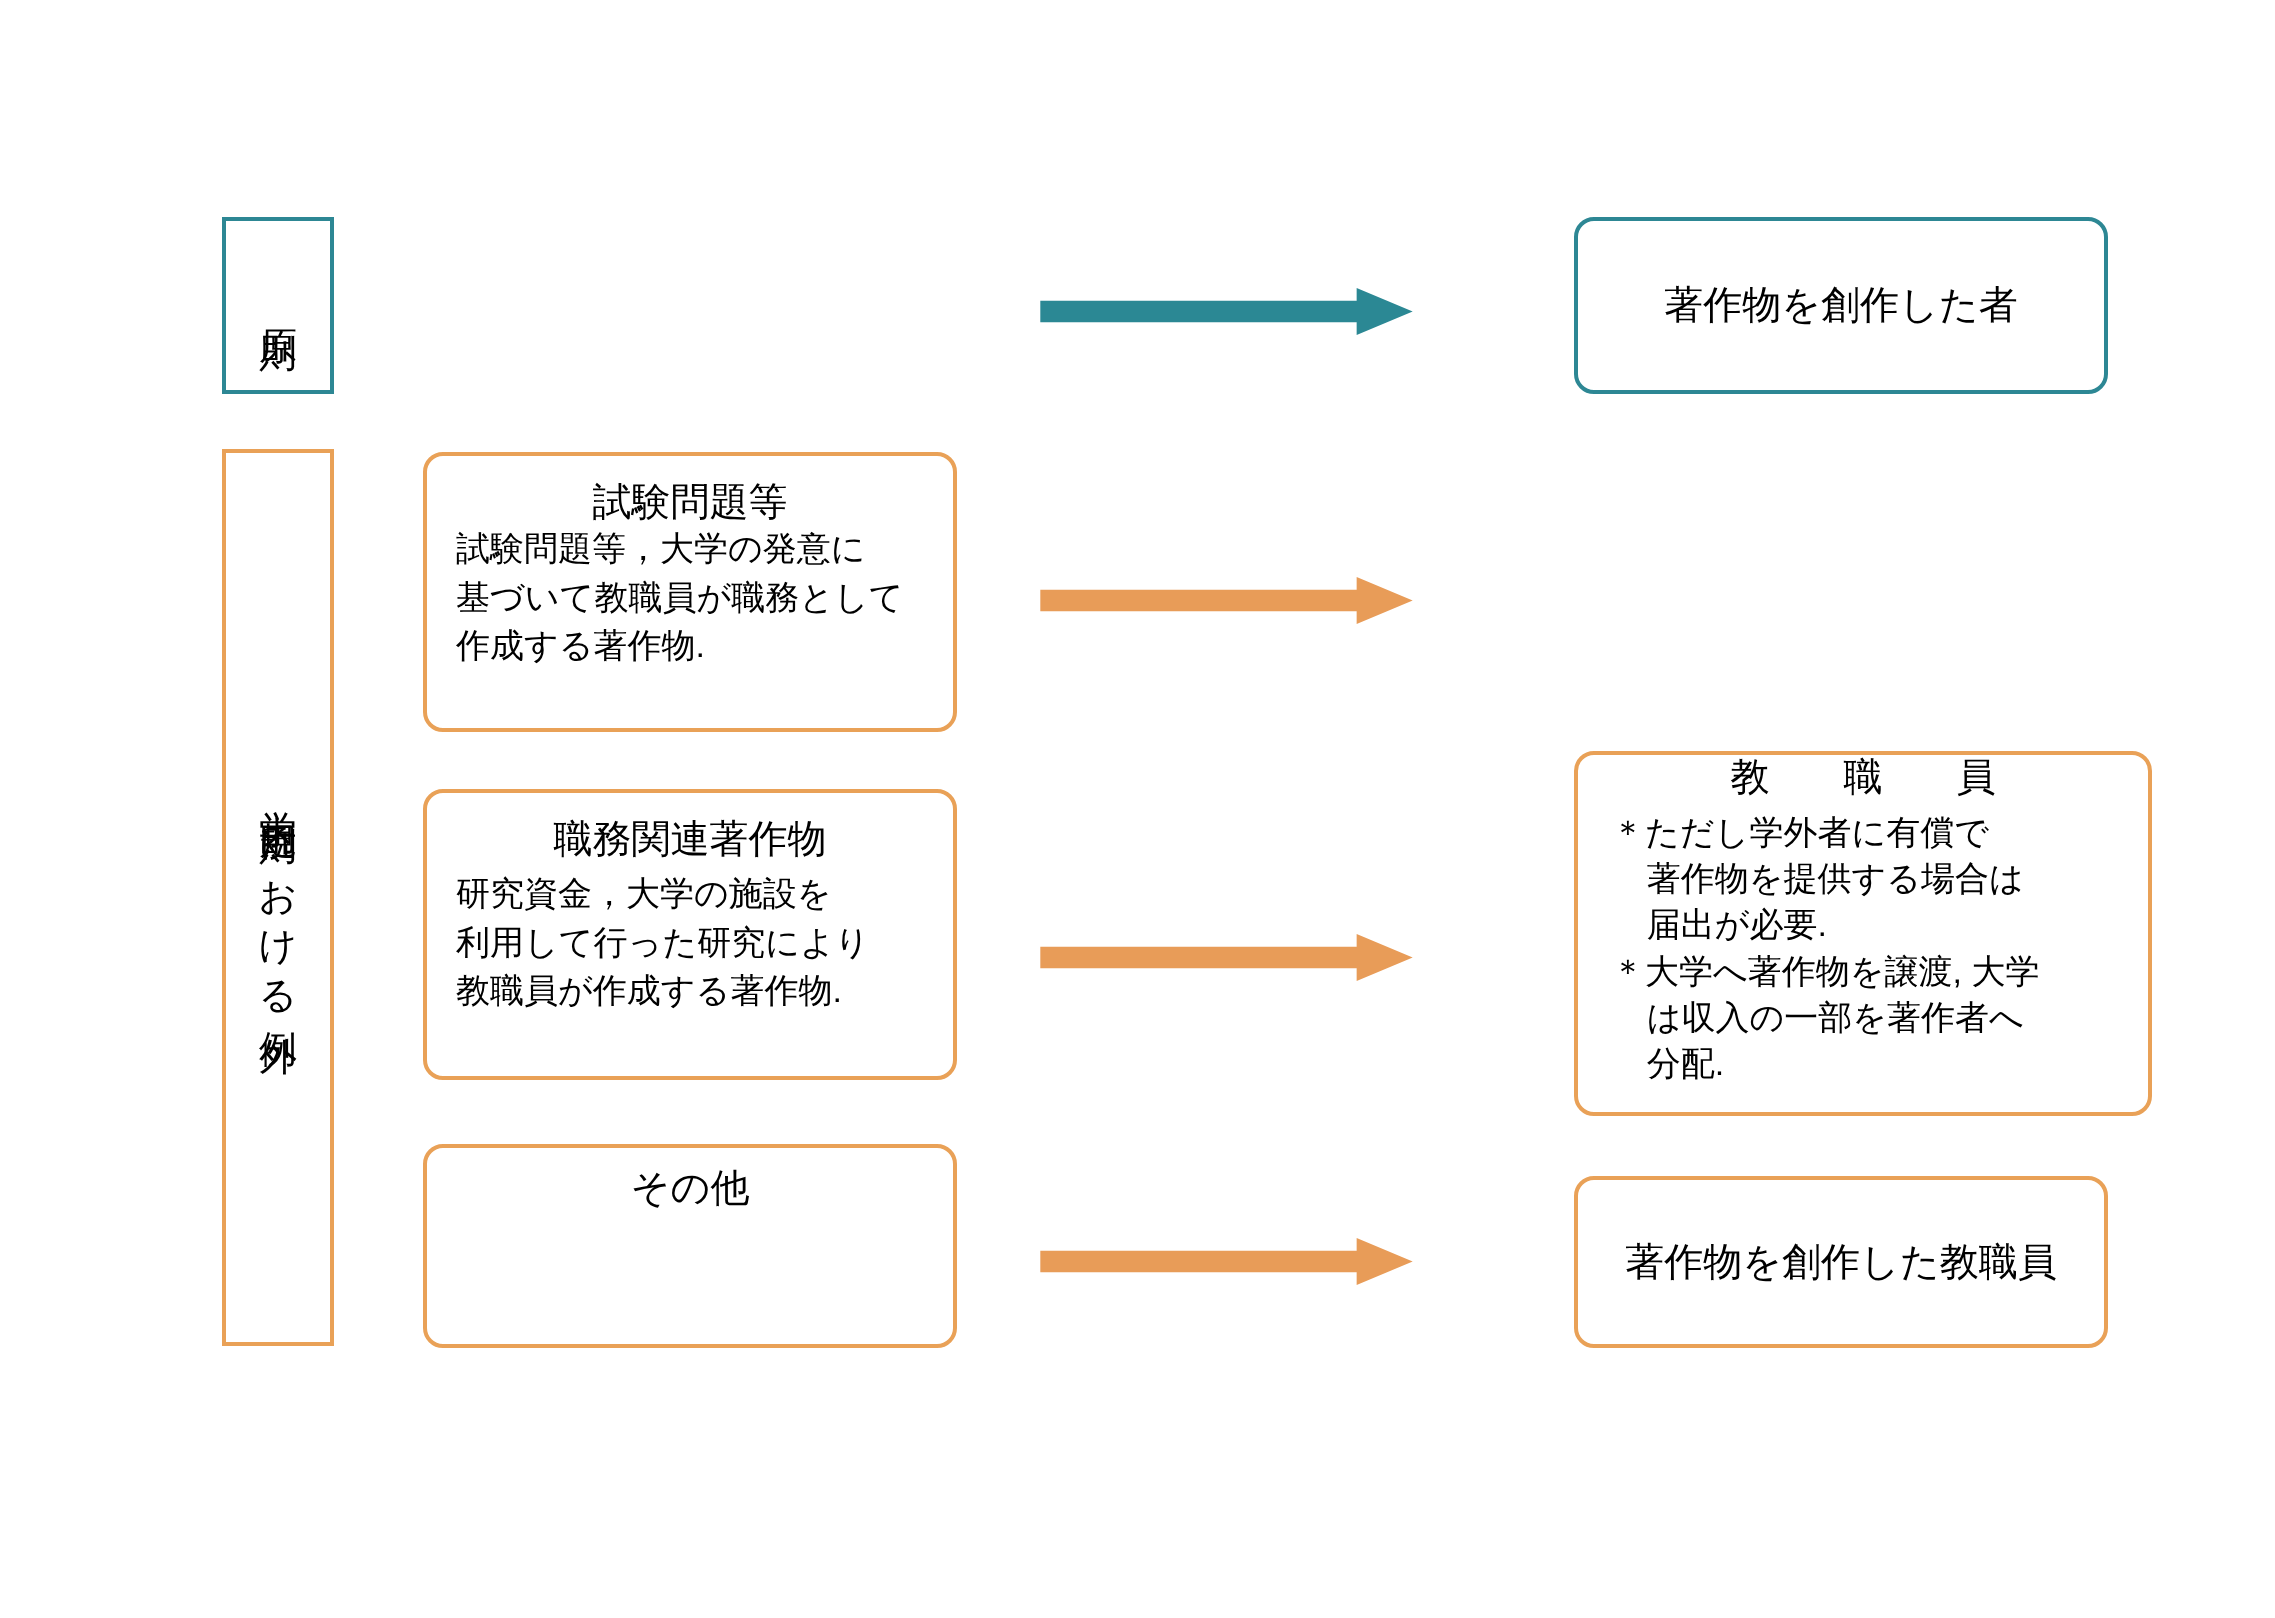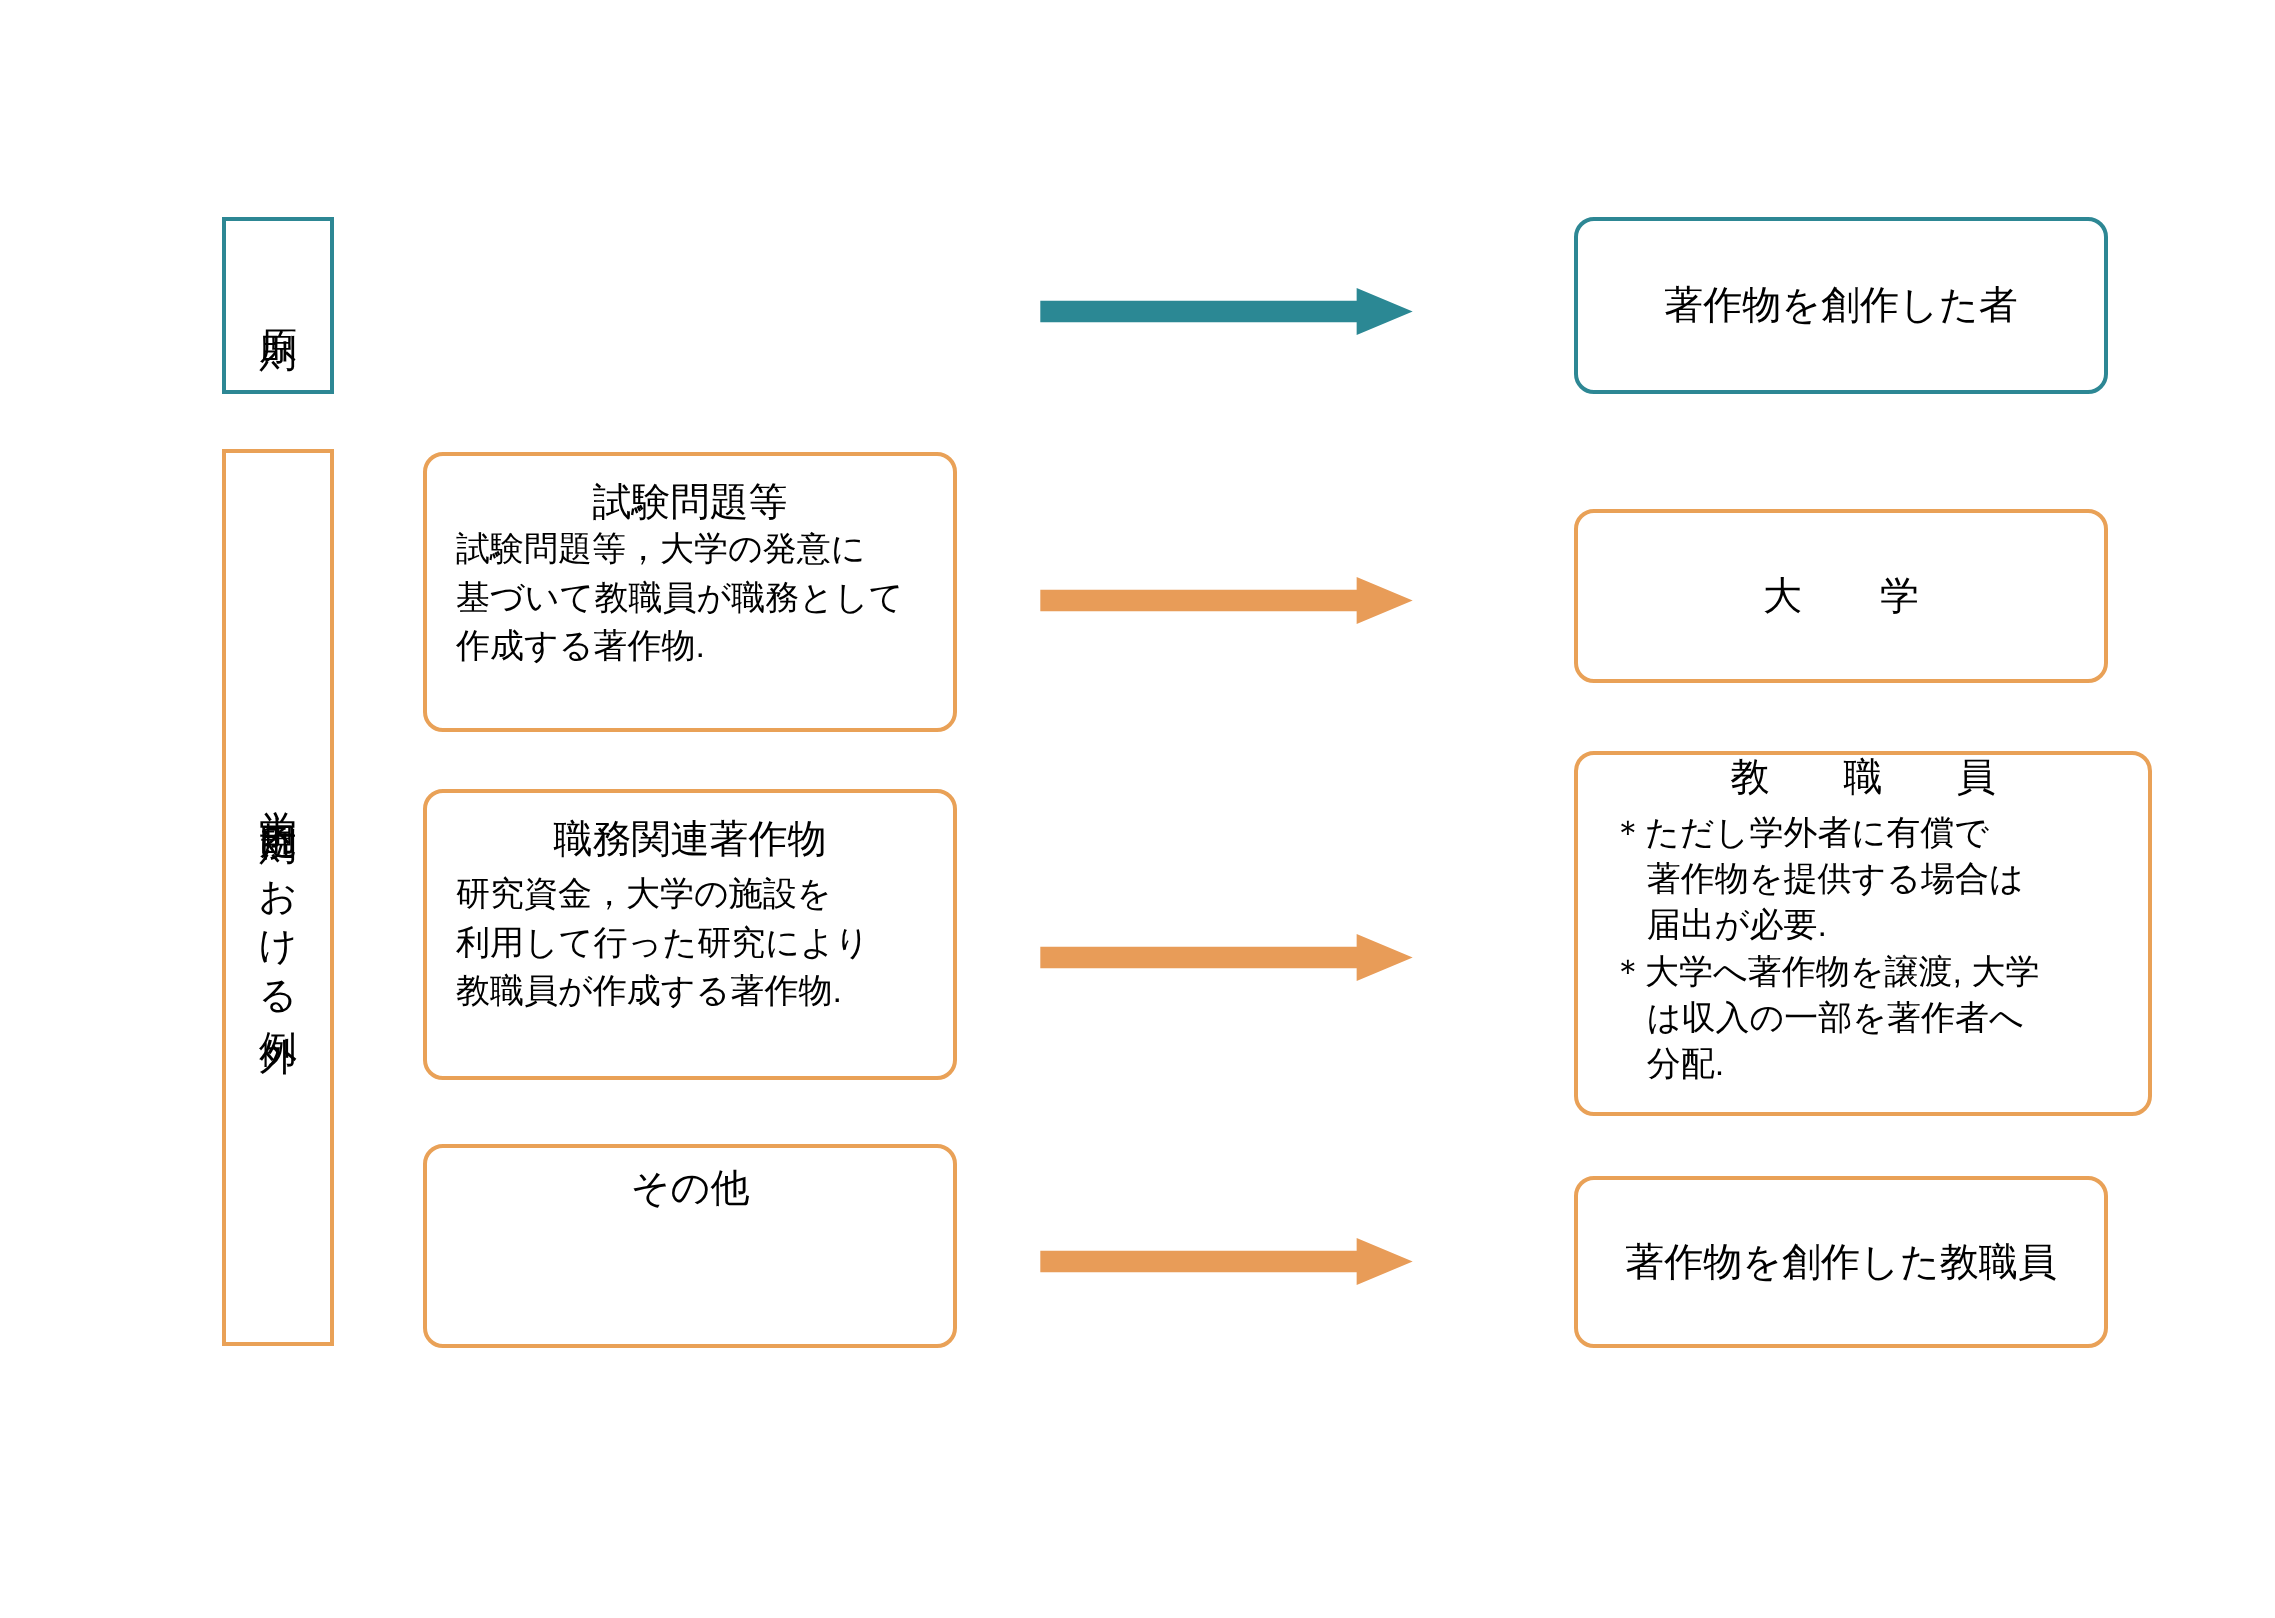--- a/index.html
+++ b/index.html
@@ -119,23 +119,20 @@
 基づいて教職員が職務として
 作成する著作物.</div>
   </div>
 
   <div class="arrow" style="left:1040px; top:577px;">
     <svg width="373" height="47" viewBox="0 0 412 52" aria-hidden="true">
       <polygon points="0,14 350,14 350,0 412,26 350,52 350,38 0,38" fill="#E89C58"></polygon>
     </svg>
   </div>
 
-  <div class="abs rbox orange" style="left:1574px; top:509px; width:534px; height:174px;">
-    <div class="single-line spaced">大　　学</div>
-  </div>
 
   <div class="abs rbox orange" style="left:423px; top:789px; width:534px; height:291px; justify-content:flex-start; padding-top:23.5px;">
     <div class="box-title">職務関連著作物</div>
     <div class="box-body" style="margin-top:8px; align-self:flex-start; padding-left:29px;">研究資金，大学の施設を
 利用して行った研究により
 教職員が作成する著作物.</div>
   </div>
 
   <div class="arrow" style="left:1040px; top:934px;">
     <svg width="373" height="47" viewBox="0 0 412 52" aria-hidden="true">

